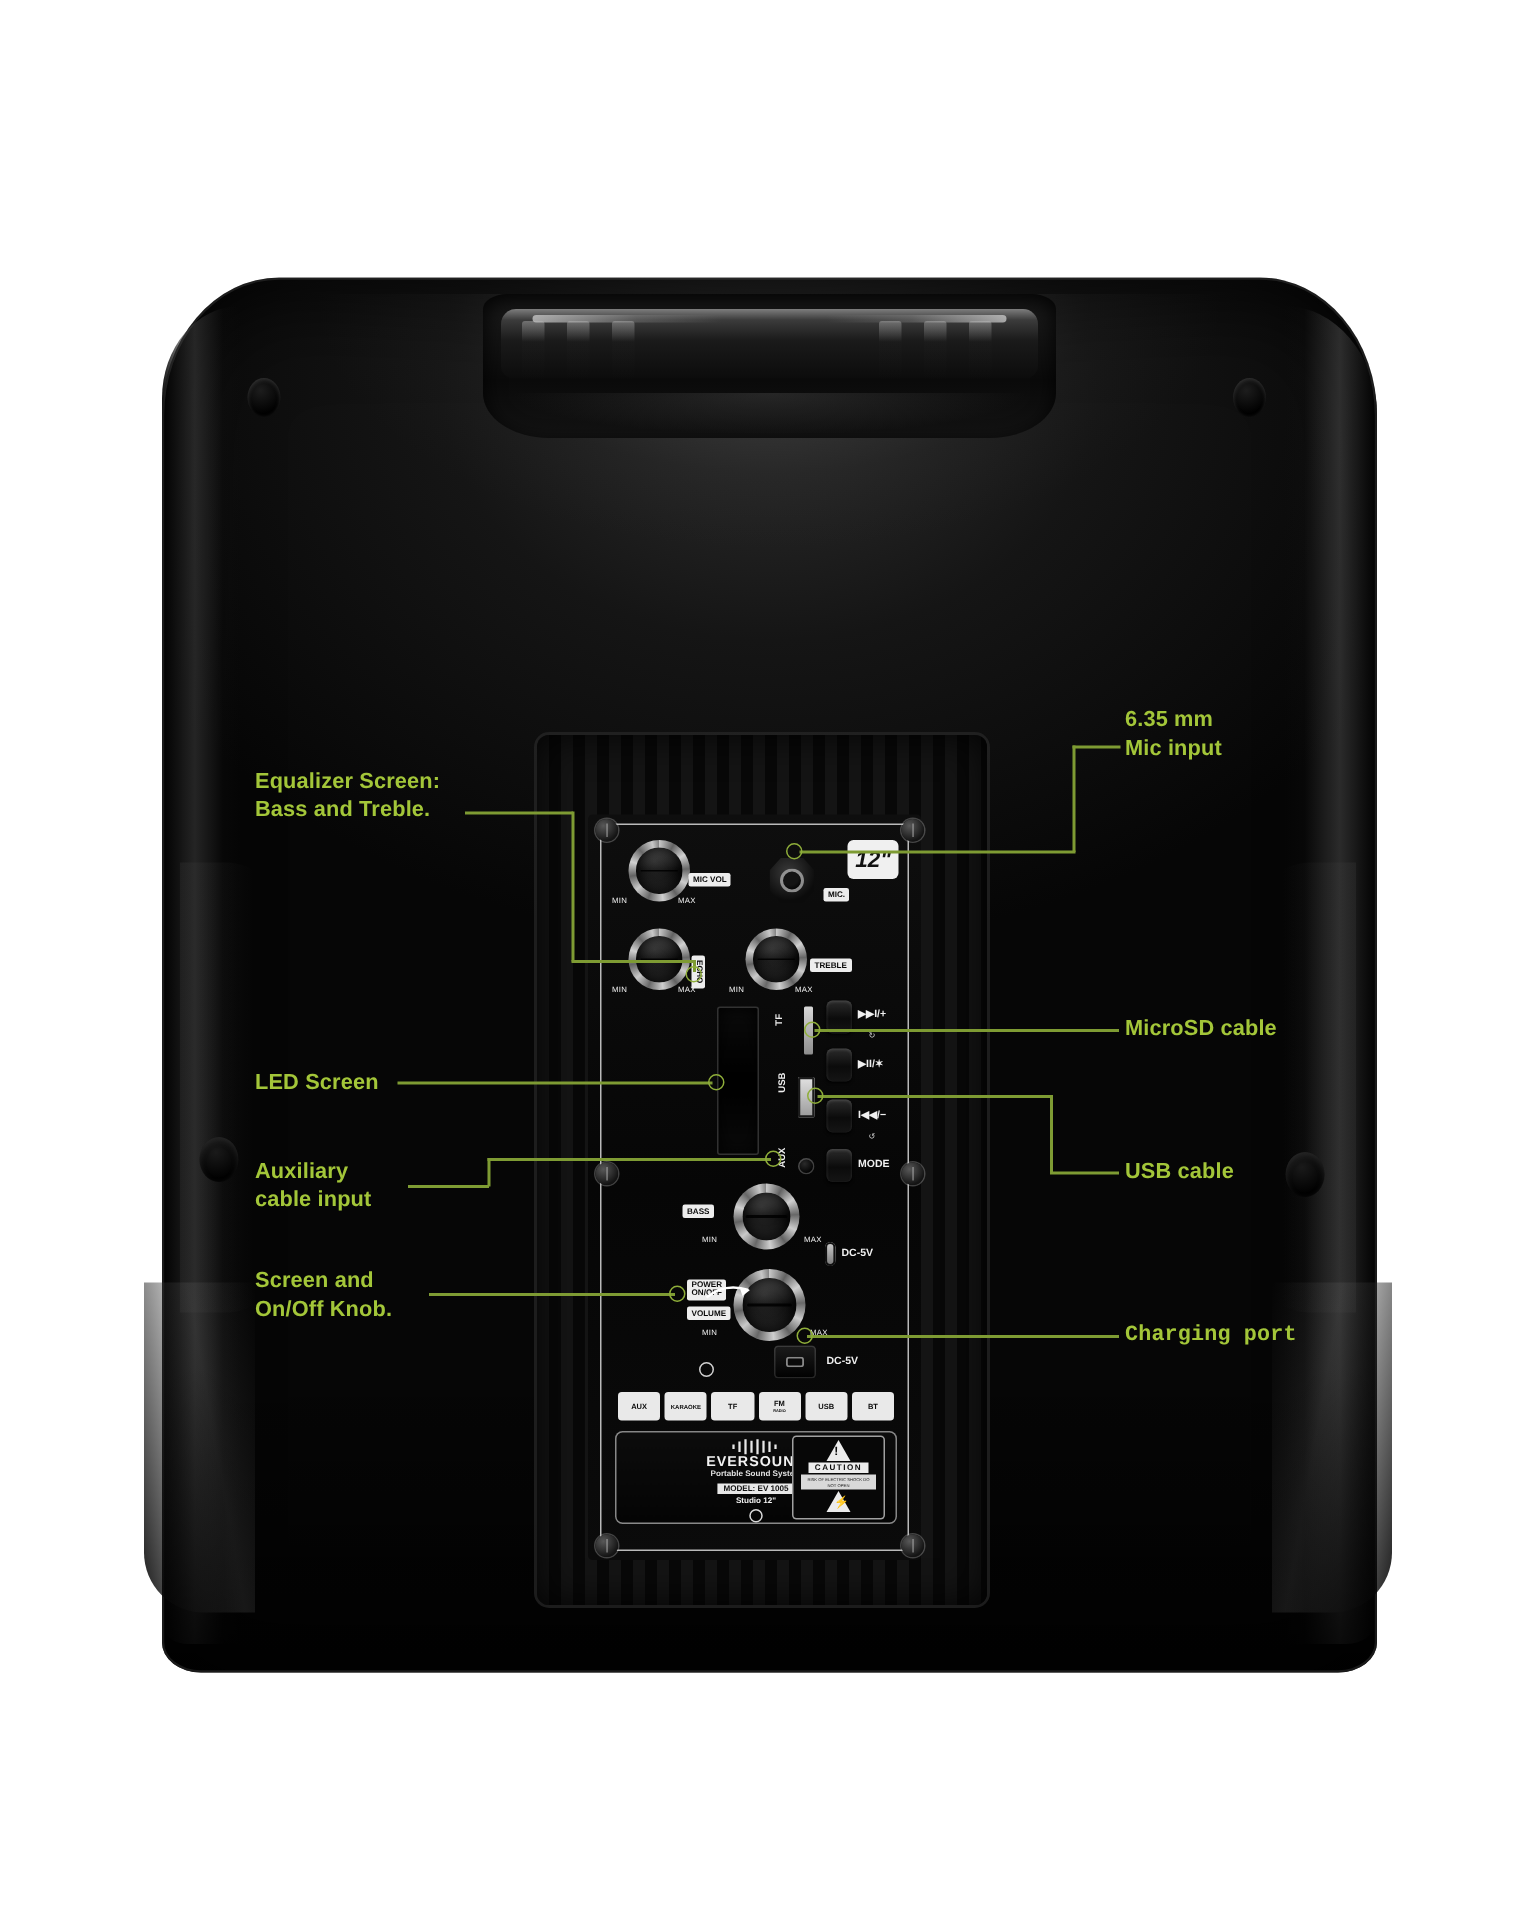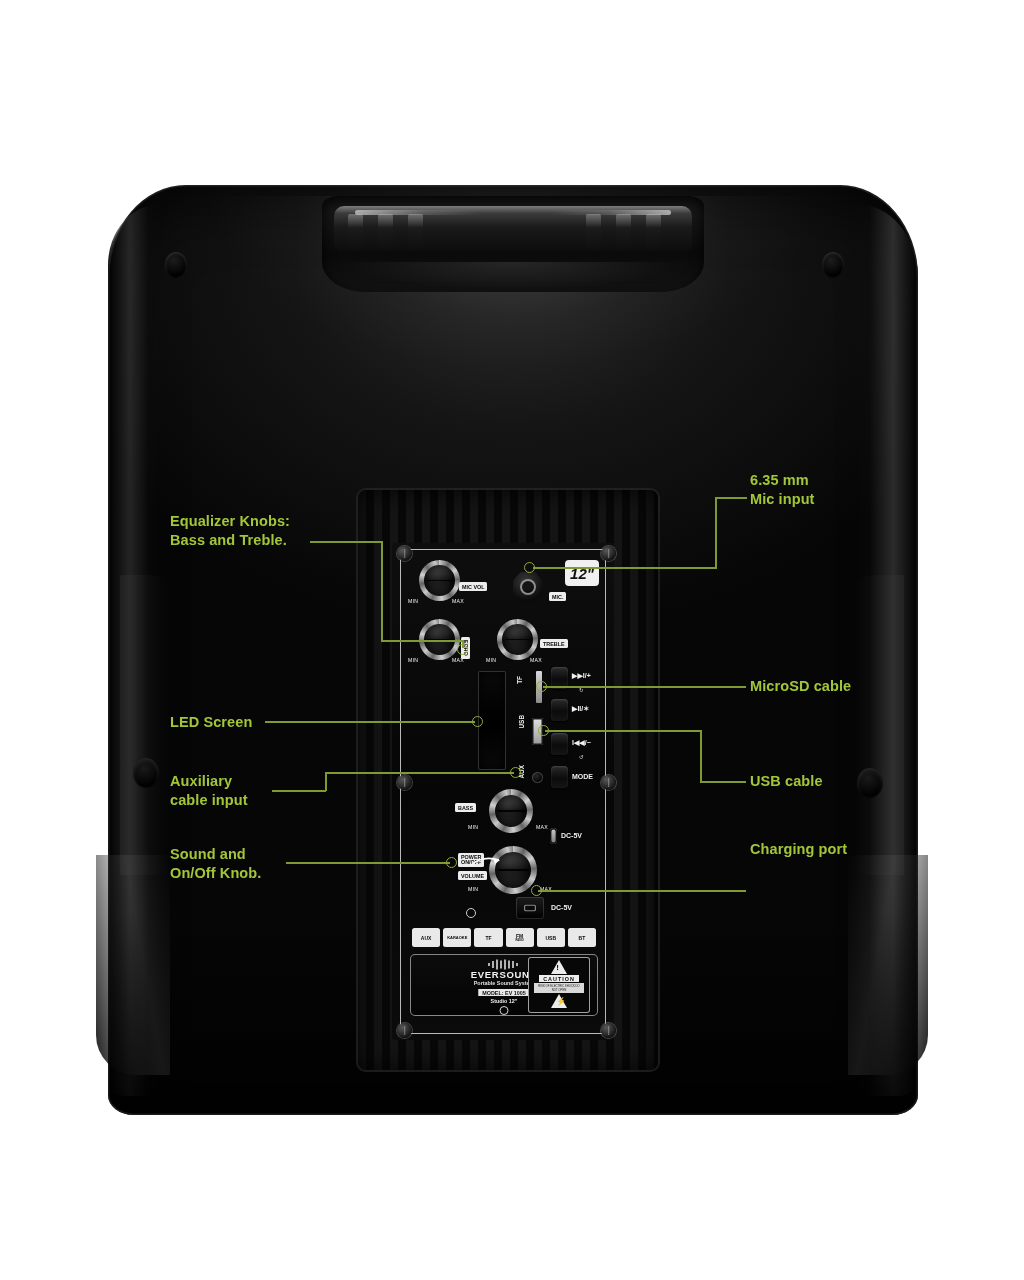--- a/index.html
+++ b/index.html
@@ -511,40 +511,40 @@
   </div>
 
   <div class="caution-box">
     <div class="tri" id="tri-warn" data-glyph="!"></div>
     <div class="caution-title">CAUTION</div>
     <div class="caution-body">RISK OF ELECTRIC SHOCK
 DO NOT OPEN</div>
     <div class="tri" id="tri-bolt" data-glyph="⚡"></div>
   </div>
 
-  <div class="callout-txt" style="left:170px; top:512px;">Equalizer Knobs:
+  <div class="callout-txt" style="left:170px; top:512px;">Equalizer Screen:
 Bass and Treble.</div>
   <div class="co-line co-h" style="left:310px; top:541px; width:72px;"></div>
   <div class="co-line co-v" style="left:381px; top:541px; height:100px;"></div>
   <div class="co-line co-h" style="left:381px; top:640px; width:82px;"></div>
   <div class="co-line co-v" style="left:462px; top:640px; height:8px;"></div>
   <div class="co-dot" style="left:457px; top:644px;"></div>
 
   <div class="callout-txt" style="left:170px; top:713px;text-align:right;">LED Screen</div>
   <div class="co-line co-h" style="left:265px; top:721px; width:210px;"></div>
   <div class="co-dot" style="left:472px; top:716px;"></div>
 
   <div class="callout-txt" style="left:170px; top:772px;">Auxiliary
 cable input</div>
   <div class="co-line co-h" style="left:272px; top:790px; width:54px;"></div>
   <div class="co-line co-v" style="left:325px; top:772px; height:19px;"></div>
   <div class="co-line co-h" style="left:325px; top:772px; width:189px;"></div>
   <div class="co-dot" style="left:510px; top:767px;"></div>
 
-  <div class="callout-txt" style="left:170px; top:845px;">Sound and
+  <div class="callout-txt" style="left:170px; top:845px;">Screen and
 On/Off Knob.</div>
   <div class="co-line co-h" style="left:286px; top:862px; width:164px;"></div>
   <div class="co-dot" style="left:446px; top:857px;"></div>
 
   <div class="callout-txt" style="left:750px; top:471px;">6.35 mm
 Mic input</div>
   <div class="co-line co-h" style="left:715px; top:497px; width:32px;"></div>
   <div class="co-line co-v" style="left:715px; top:497px; height:71px;"></div>
   <div class="co-line co-h" style="left:533px; top:567px; width:184px;"></div>
   <div class="co-dot" style="left:524px; top:562px;"></div>
@@ -552,17 +552,17 @@
   <div class="callout-txt" style="left:750px; top:677px;">MicroSD cable</div>
   <div class="co-line co-h" style="left:543px; top:686px; width:203px;"></div>
   <div class="co-dot" style="left:536px; top:681px;"></div>
 
   <div class="callout-txt" style="left:750px; top:772px;">USB cable</div>
   <div class="co-line co-h" style="left:700px; top:781px; width:46px;"></div>
   <div class="co-line co-v" style="left:700px; top:730px; height:52px;"></div>
   <div class="co-line co-h" style="left:545px; top:730px; width:156px;"></div>
   <div class="co-dot" style="left:538px; top:725px;"></div>
 
-  <div class="callout-txt" style="left:750px; top:840px;">Charging port</div>
+  <div class="callout-txt" style="left:750px; top:881px;font-family:Liberation Mono, monospace;">Charging port</div>
   <div class="co-line co-h" style="left:538px; top:890px; width:208px;"></div>
   <div class="co-dot" style="left:531px; top:885px;"></div>
 
 </div>
 
 </body></html>

